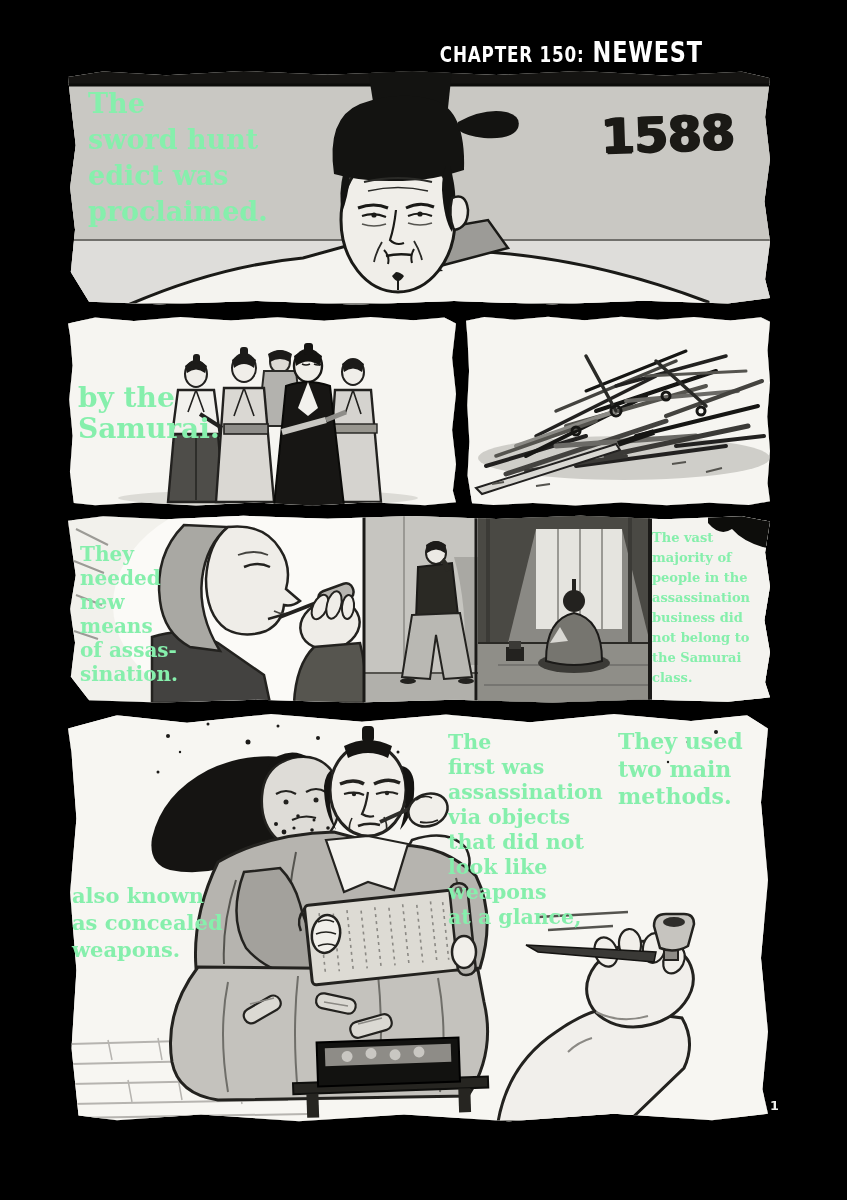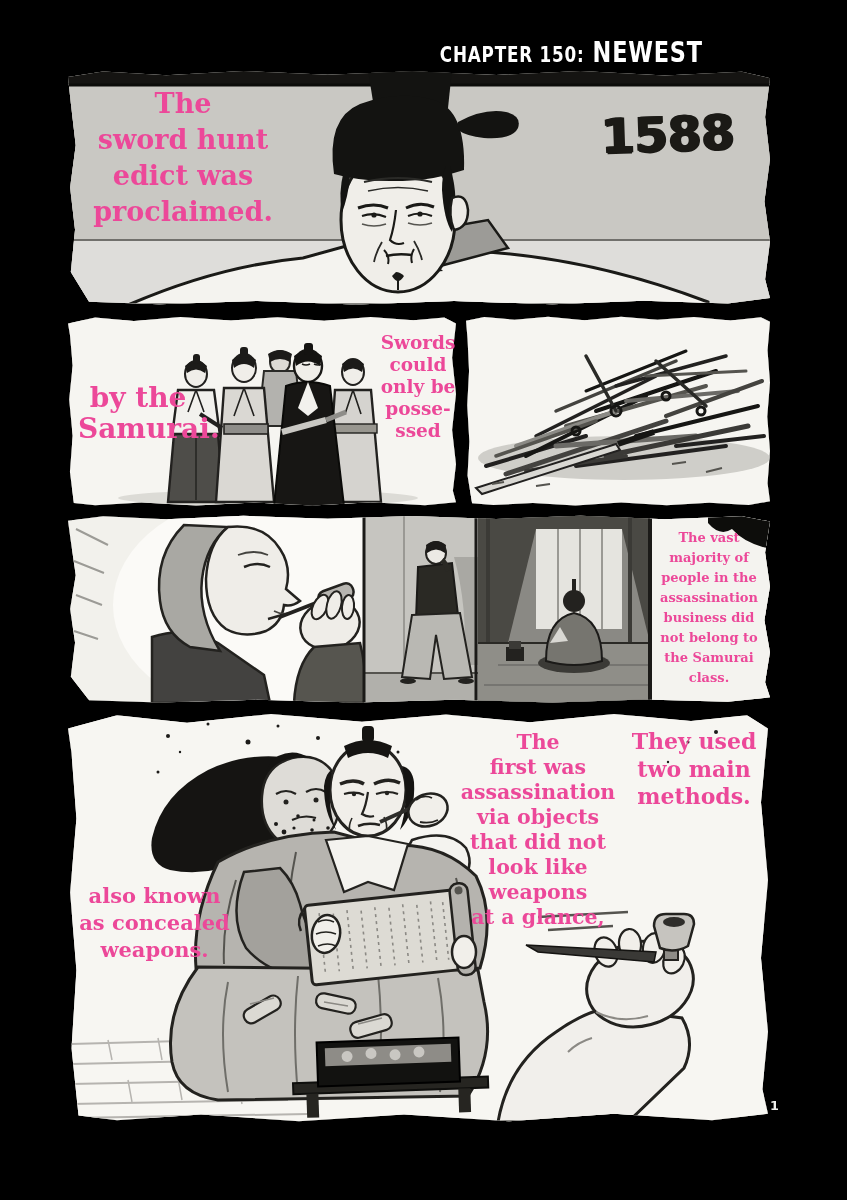--- a/index.html
+++ b/index.html
@@ -4,21 +4,21 @@
 <style>
   html,body{margin:0;padding:0;background:#000;}
   .page{position:relative;width:778px;height:1200px;background:#000;overflow:hidden;
         font-family:"Liberation Sans",sans-serif;}
   .panel{position:absolute;background:#f6f5f1;overflow:hidden;
          box-shadow:inset 0 0 0 4px #0b0b09, inset 0 0 16px rgba(10,10,8,.55);}
   .rough-a{clip-path:polygon(0% 3%,5% .6%,14% 2.2%,25% .4%,37% 2%,49% .5%,61% 2.1%,73% .4%,85% 2.3%,96% .7%,100% 3.5%,99.3% 20%,100% 38%,99.2% 56%,100% 73%,99.3% 89%,100% 97%,94% 99.4%,82% 98.2%,69% 99.7%,55% 98.3%,41% 99.8%,27% 98.3%,13% 99.7%,3% 98.6%,.4% 86%,1% 68%,.3% 50%,1.1% 32%,.4% 14%);}
   .rough-b{clip-path:polygon(0% 4%,7% .8%,17% 2.6%,29% .5%,42% 2.4%,54% .6%,66% 2.5%,78% .5%,89% 2.2%,97% .8%,100% 4%,99% 22%,100% 41%,99% 60%,100% 78%,99.2% 92%,100% 98%,92% 99.6%,78% 98%,63% 99.8%,48% 98.2%,33% 99.8%,19% 98.2%,7% 99.6%,1.5% 98.4%,.5% 82%,1.2% 63%,.3% 44%,1.2% 26%,.5% 10%);}
   .rough-c{clip-path:polygon(0% 2.5%,6% .5%,16% 2%,27% .4%,39% 2.2%,51% .4%,63% 2%,75% .5%,87% 2.4%,97% .6%,100% 3%,99.2% 18%,100% 35%,99.1% 53%,100% 71%,99.2% 88%,100% 97.5%,93% 99.5%,80% 98.3%,66% 99.6%,51% 98.2%,36% 99.7%,22% 98.4%,9% 99.5%,2% 98.5%,.5% 84%,1.1% 66%,.4% 47%,1% 29%,.5% 12%);}
   .cap{position:absolute;font-family:"DejaVu Serif","Liberation Serif",serif;font-weight:700;
-       color:#ec4899;white-space:pre-line;text-align:center;z-index:5;}
+       color:#86efac;white-space:pre-line;z-index:5;}
   .hdr{position:absolute;top:36px;right:75px;display:flex;align-items:baseline;gap:10px;
        color:#fff;font-weight:700;transform:scaleX(.8);transform-origin:100% 50%;
        font-family:"DejaVu Sans","Liberation Sans",sans-serif;letter-spacing:1px;}
   .hdr .lbl{font-size:21px;}
   .hdr .ttl{font-size:28px;}
   .year{position:absolute;left:598px;top:106px;width:140px;text-align:center;z-index:6;
         font-family:"DejaVu Sans","Liberation Sans",sans-serif;font-weight:700;font-size:48px;
         color:#1b1a16;transform:rotate(-2deg);
         text-shadow:1.4px 0 #1b1a16,-1.4px 0 #1b1a16,0 1.2px #1b1a16;}
   .pgnum{position:absolute;left:770px;top:1098px;color:#efefec;font-size:13px;font-weight:700;
@@ -121,25 +121,20 @@
       <rect x="236" y="27" width="9" height="12" rx="3" fill="#141311"></rect>
       <path d="M234,48 Q238,50 242,48 M246,48 Q250,50 254,48" stroke="#1b1a18" stroke-width="1.6" fill="none"></path>
       <path d="M218,70 Q240,62 262,70 L276,190 L206,190 Z" fill="#171614" stroke="#0a0a08" stroke-width="2"></path>
       <path d="M240,66 L230,92 L240,100 L250,92 Z" fill="#f2f1ed"></path>
       <path d="M214,116 L258,104" stroke="#c9c8c3" stroke-width="6"></path>
       <path d="M258,104 L278,96" stroke="#8e8d89" stroke-width="5"></path>
     </svg>
   </div>
   <div class="cap" style="left:78px;top:382px;width:120px;font-size:28px;line-height:31px;">by the
 Samurai.</div>
-  <div class="cap" style="left:376px;top:332px;width:84px;font-size:18.5px;line-height:22px;">Swords
-could
-only be
-posse-
-ssed</div>
 
   <div class="panel rough-c" style="left:466px;top:316px;width:304px;height:190px;">
     <svg viewBox="0 0 304 190">
       <rect width="304" height="190" fill="#f6f5f1"></rect>
       <ellipse cx="158" cy="142" rx="146" ry="22" fill="#cfcec9"></ellipse>
       <g stroke-linecap="round">
         <line x1="20" y1="150" x2="120" y2="120" stroke="#222120" stroke-width="4"></line>
         <line x1="40" y1="158" x2="200" y2="105" stroke="#444340" stroke-width="5"></line>
         <line x1="60" y1="140" x2="180" y2="80" stroke="#161614" stroke-width="4"></line>
         <line x1="90" y1="130" x2="230" y2="120" stroke="#6b6a66" stroke-width="5"></line>
@@ -228,20 +223,25 @@
       <path d="M478,146 Q478,104 506,98 Q534,104 534,146 Q506,154 478,146 Z" fill="#76756f" stroke="#1b1a18" stroke-width="2"></path>
       <path d="M492,112 L482,128 L500,126 Z" fill="#d9d8d3"></path>
       <rect x="438" y="132" width="18" height="14" fill="#23221f"></rect>
       <rect x="441" y="126" width="12" height="8" fill="#3b3a36"></rect>
 
       <rect x="582" width="120" height="188" fill="#f4f3ef"></rect>
       <line x1="582" y1="0" x2="582" y2="188" stroke="#1b1a18" stroke-width="4"></line>
       <path d="M640,0 L702,0 L702,34 Q676,28 664,14 Q652,22 640,8 Z" fill="#0d0d0b"></path>
     </svg>
   </div>
+  <div class="cap" style="left:80px;top:542px;width:120px;font-size:20px;line-height:24px;">They
+needed
+new means
+of assas-
+sination.</div>
   <div class="cap" style="left:652px;top:528px;width:114px;font-size:13px;line-height:20px;">The vast
 majority of
 people in the
 assassination
 business did
 not belong to
 the Samurai
 class.</div>
 
   <div class="panel rough-b" style="left:68px;top:712px;width:700px;height:410px;">

